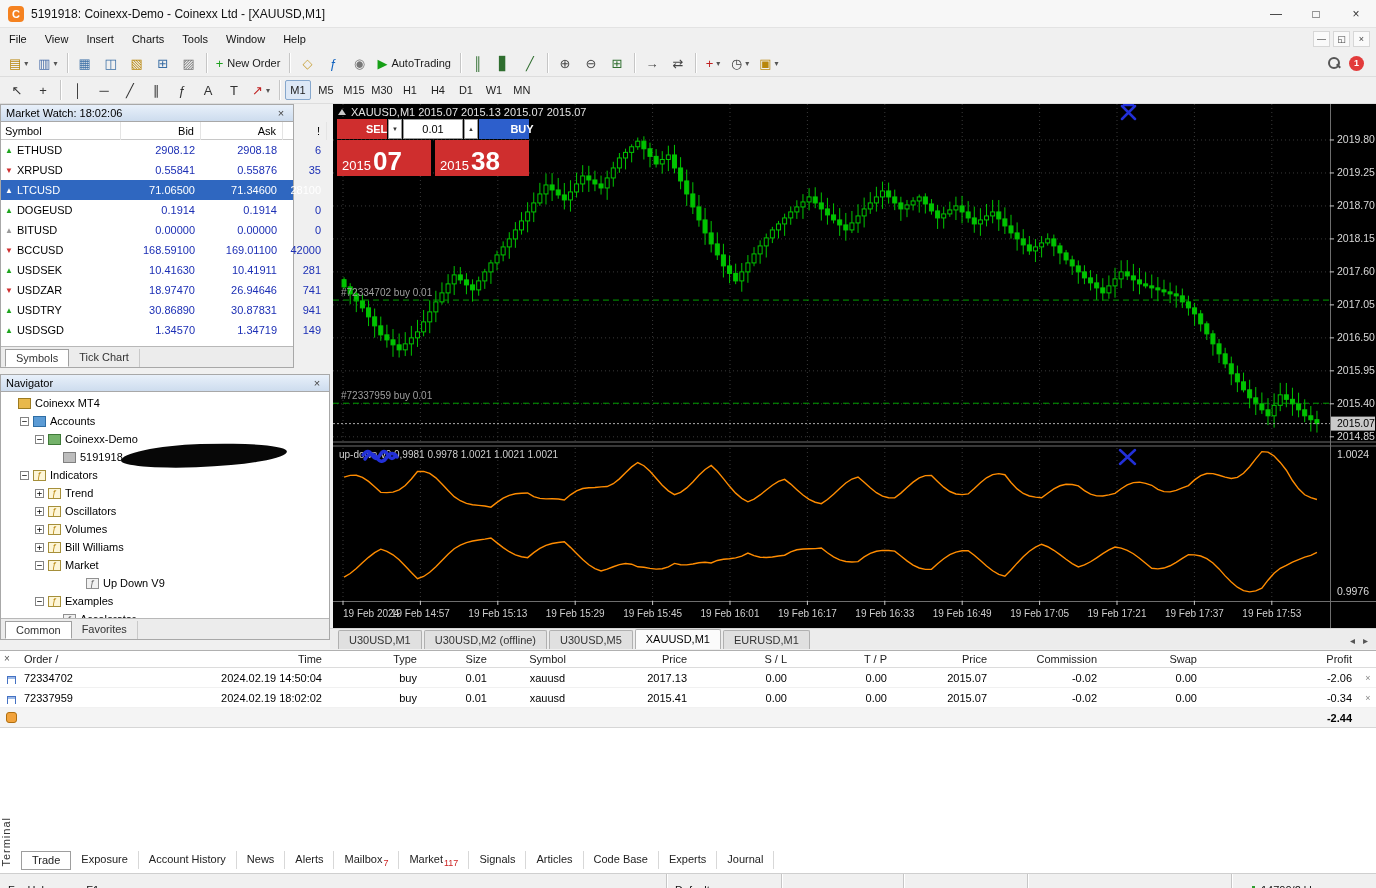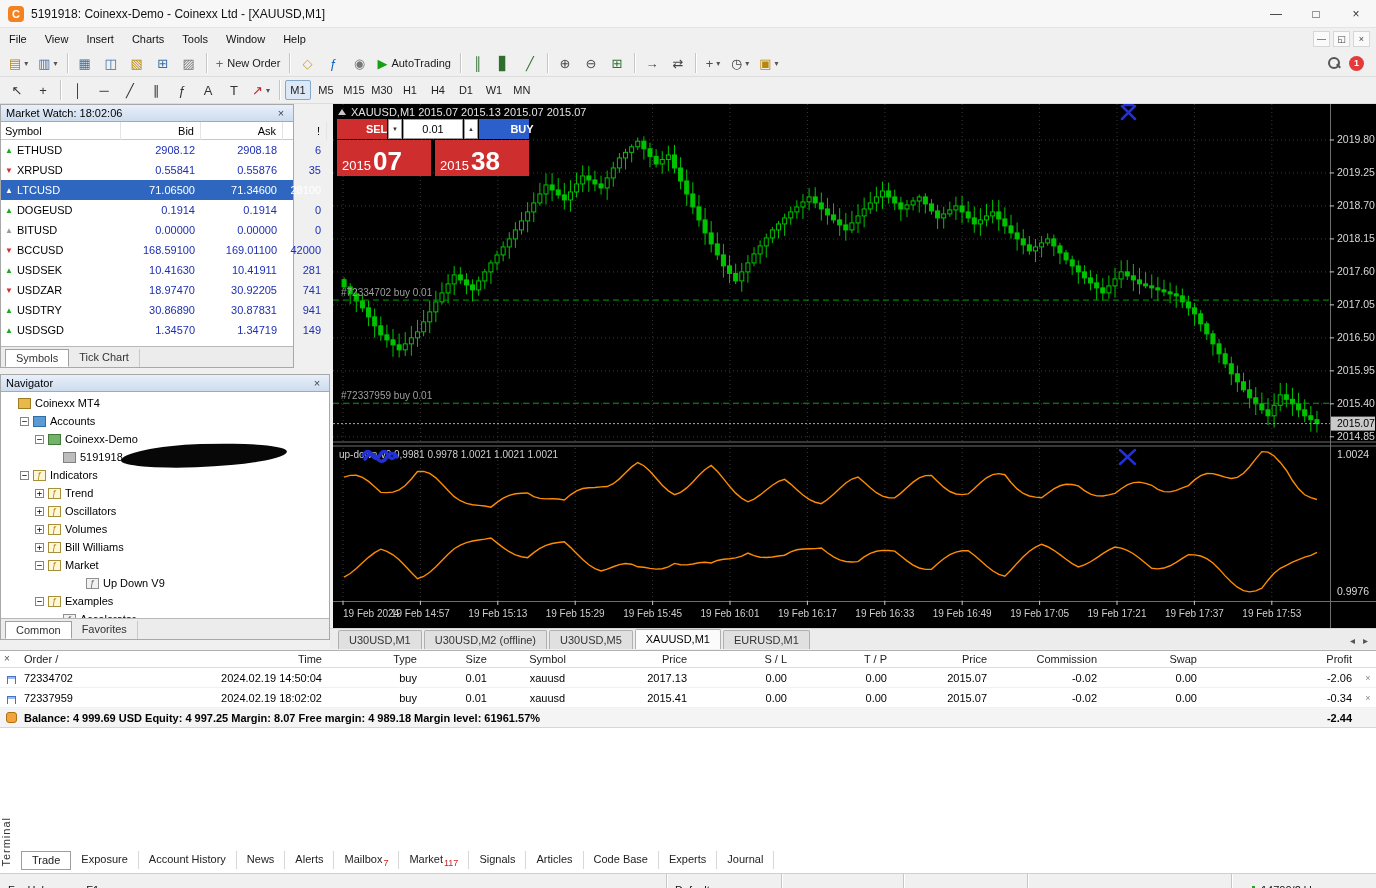--- a/index.html
+++ b/index.html
@@ -397,21 +397,21 @@
         <span class="mw-cell mw-num">10.41630</span>
         <span class="mw-cell mw-num">10.41911</span>
         <span class="mw-cell mw-num">281</span>
       </div>
       <div class="mw-row">
         <span class="mw-cell mw-sym">
           <span class="mw-arrow dir-down">▼</span>
           <span>USDZAR</span>
         </span>
         <span class="mw-cell mw-num">18.97470</span>
-        <span class="mw-cell mw-num">30.92205</span>
+        <span class="mw-cell mw-num">26.94646</span>
         <span class="mw-cell mw-num">741</span>
       </div>
       <div class="mw-row">
         <span class="mw-cell mw-sym">
           <span class="mw-arrow dir-up">▲</span>
           <span>USDTRY</span>
         </span>
         <span class="mw-cell mw-num">30.86890</span>
         <span class="mw-cell mw-num">30.87831</span>
         <span class="mw-cell mw-num">941</span>
@@ -1006,21 +1006,20 @@
         <span class="tcell al-r">0.00</span>
         <span class="tcell al-r">2015.07</span>
         <span class="tcell al-r">-0.02</span>
         <span class="tcell al-r">0.00</span>
         <span class="tcell al-r">-0.34</span>
         <span class="tcell row-close">×</span>
       </div>
     </div>
   <div class="term-summary">
     <span class="sum-icon"></span>
-    <span class="sum-text">Balance: 4 999.69 USD  Equity: 4 997.25  Margin: 8.07  Free margin: 4 989.18  Margin level: 61961.57%</span>
     <span class="sum-profit">-2.44</span>
   </div>
   <div class="term-tabs" id="term-tabs">
       <span class="t-tab active"><span>Trade</span></span>
       <span class="t-tab"><span>Exposure</span></span>
       <span class="t-tab"><span>Account History</span></span>
       <span class="t-tab"><span>News</span></span>
       <span class="t-tab"><span>Alerts</span></span>
       <span class="t-tab"><span>Mailbox</span><span class="t-badge">7</span></span>
       <span class="t-tab"><span>Market</span><span class="t-badge">117</span></span>

